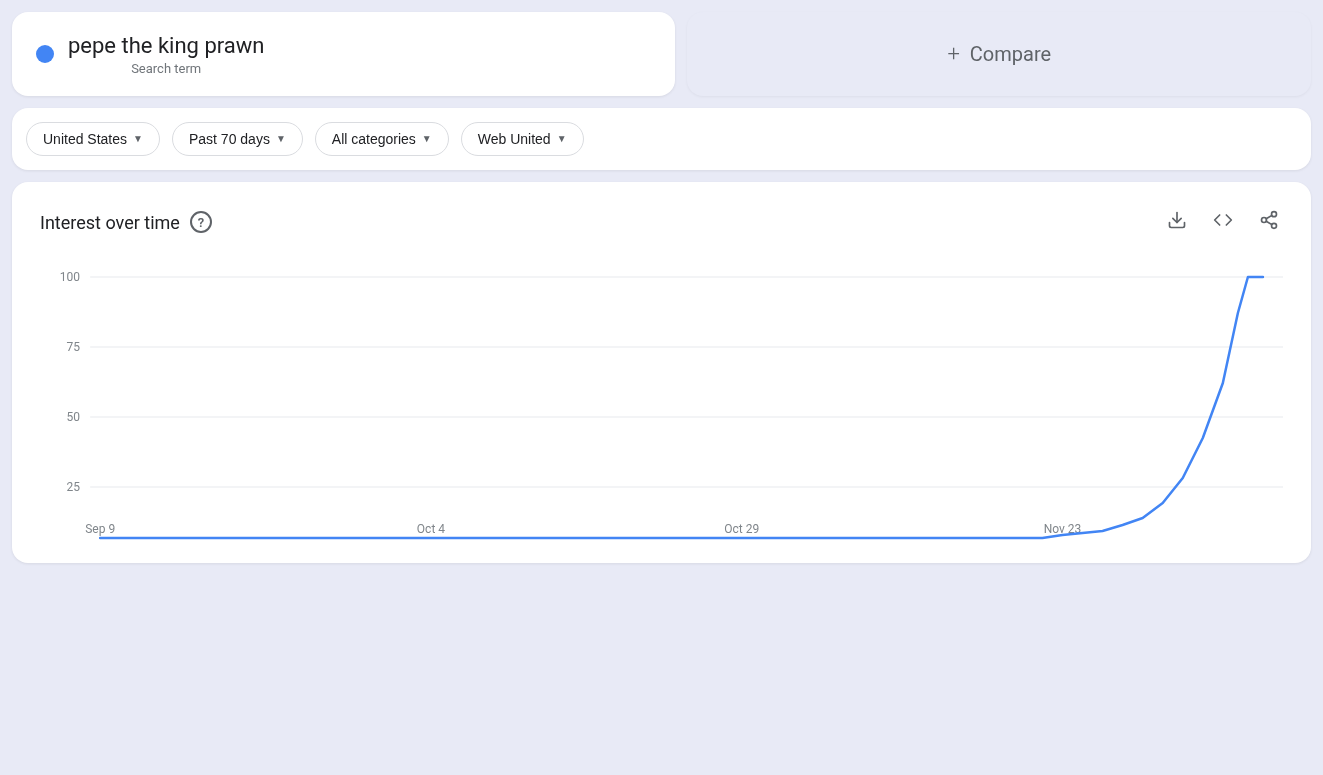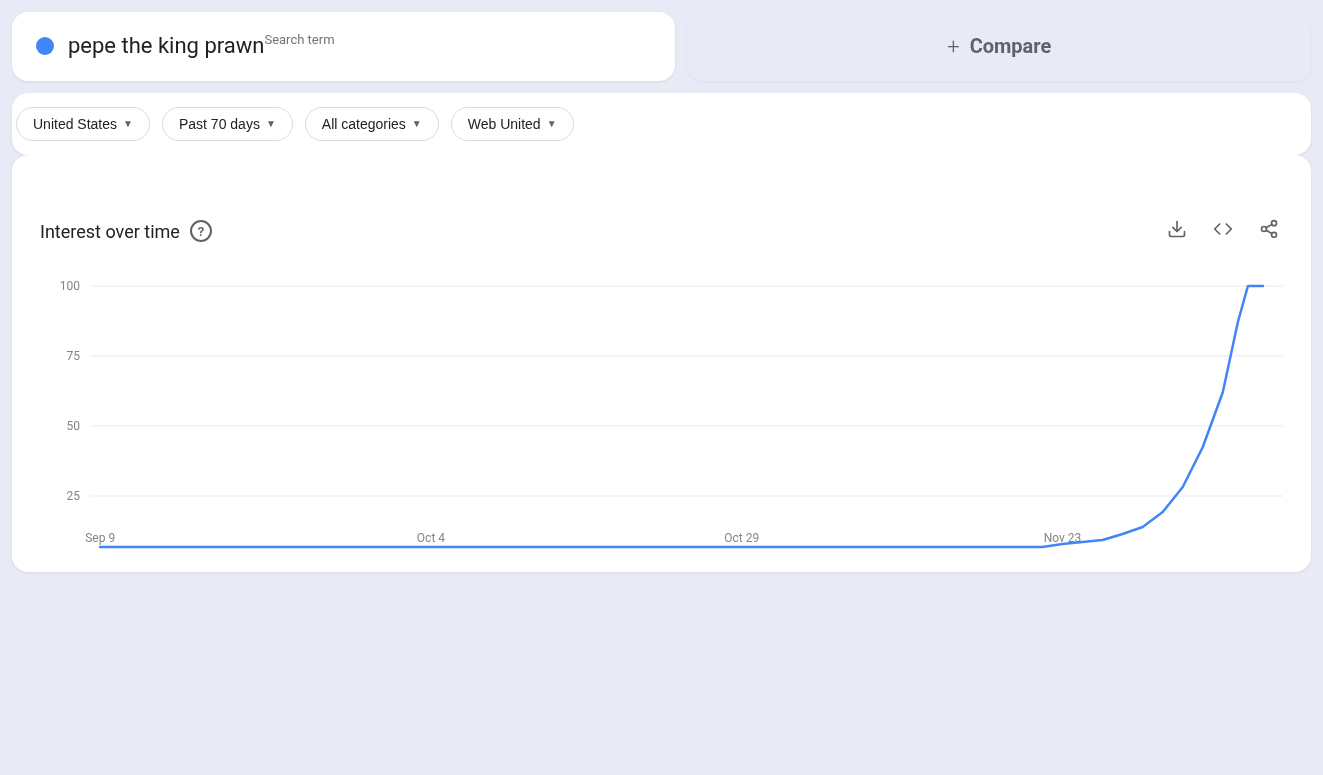--- a/index.html
+++ b/index.html
@@ -26,21 +26,21 @@
     }
     .search-dot {
       width: 18px;
       height: 18px;
       border-radius: 50%;
       background: #4285f4;
       flex-shrink: 0;
     }
     .search-text-group {
       display: flex;
-      flex-direction: row;
+      flex-direction: column;
     }
     .search-term {
       font-size: 22px;
       font-weight: 400;
       color: #202124;
       line-height: 1.3;
     }
     .search-label {
       font-size: 13px;
       color: #70757a;
@@ -58,29 +58,29 @@
       box-shadow: 0 1px 3px rgba(0,0,0,0.05);
     }
     .compare-plus {
       font-size: 22px;
       color: #5f6368;
       font-weight: 300;
     }
     .compare-label {
       font-size: 20px;
       color: #5f6368;
-      font-weight: 700;
+      font-weight: 400;
     }
     .filters-bar {
       background: #fff;
       border-radius: 16px;
-      padding: 14px 4px;
+      padding: 14px 14px;
       display: flex;
       gap: 12px;
-      margin-bottom: 0;
+      margin-bottom: 12px;
       box-shadow: 0 1px 3px rgba(0,0,0,0.08);
     }
     .filter-btn {
       display: flex;
       align-items: center;
       gap: 6px;
       border: 1px solid #dadce0;
       border-radius: 20px;
       padding: 8px 16px;
       background: #fff;
@@ -97,21 +97,20 @@
       background: #fff;
       border-radius: 16px;
       padding: 24px 28px 20px 28px;
       box-shadow: 0 1px 3px rgba(0,0,0,0.08);
     }
     .chart-header {
       display: flex;
       align-items: center;
       justify-content: space-between;
       margin-bottom: 24px;
-      margin-top: 36px;
     }
     .chart-title-group {
       display: flex;
       align-items: center;
       gap: 10px;
     }
     .chart-title {
       font-size: 18px;
       color: #202124;
       font-weight: 400;

